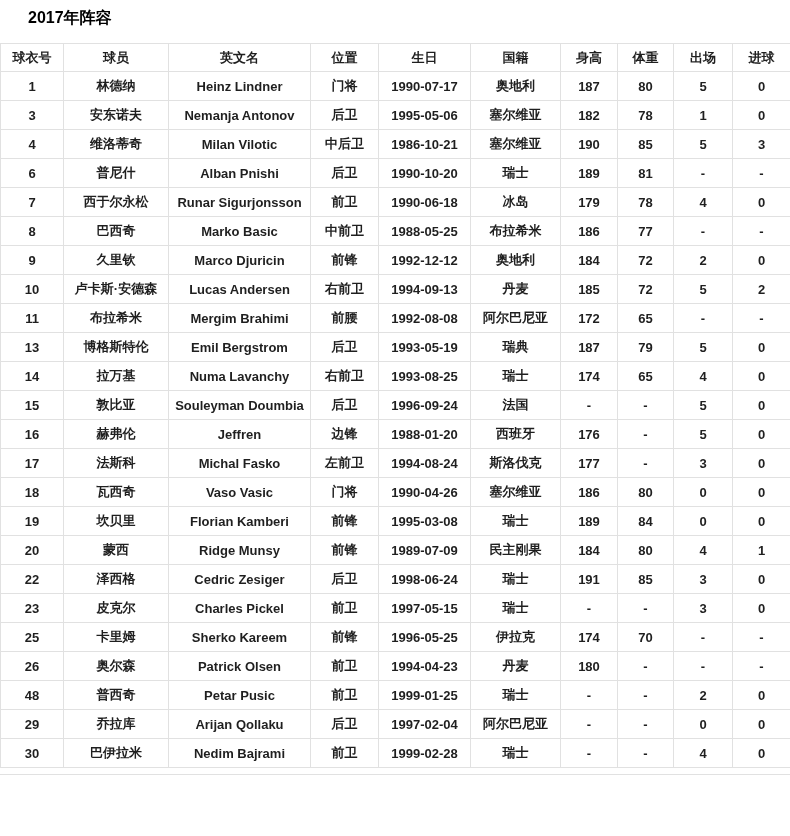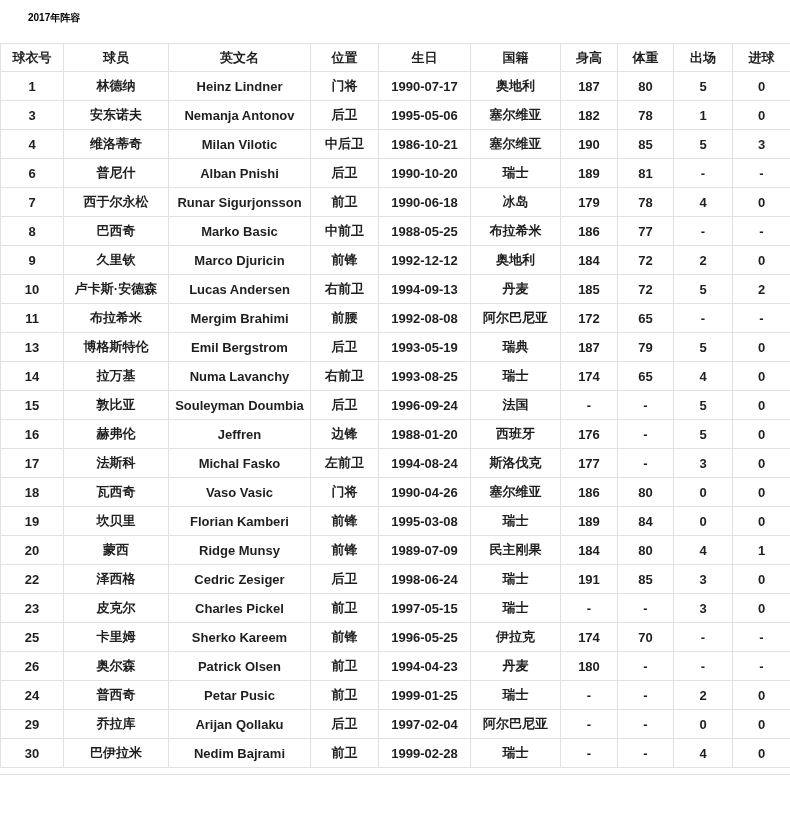--- a/index.html
+++ b/index.html
@@ -10,21 +10,21 @@
   }
   .page {
     width: 790px;
     height: 836px;
     overflow: hidden;
     background: #ffffff;
   }
   .title {
     margin: 0;
     padding: 10px 0 18px 28px;
-    font-size: 10px;
+    font-size: 16px;
     line-height: 15px;
     font-weight: bold;
     color: #000000;
   }
   table.squad-table {
     width: 790px;
     border-collapse: collapse;
     table-layout: fixed;
   }
   table.squad-table th,
@@ -334,21 +334,21 @@
           <td>Patrick Olsen</td>
           <td>前卫</td>
           <td>1994-04-23</td>
           <td>丹麦</td>
           <td>180</td>
           <td>-</td>
           <td>-</td>
           <td>-</td>
         </tr>
         <tr>
-          <td>24</td>
+          <td>48</td>
           <td>普西奇</td>
           <td>Petar Pusic</td>
           <td>前卫</td>
           <td>1999-01-25</td>
           <td>瑞士</td>
           <td>-</td>
           <td>-</td>
           <td>2</td>
           <td>0</td>
         </tr>

